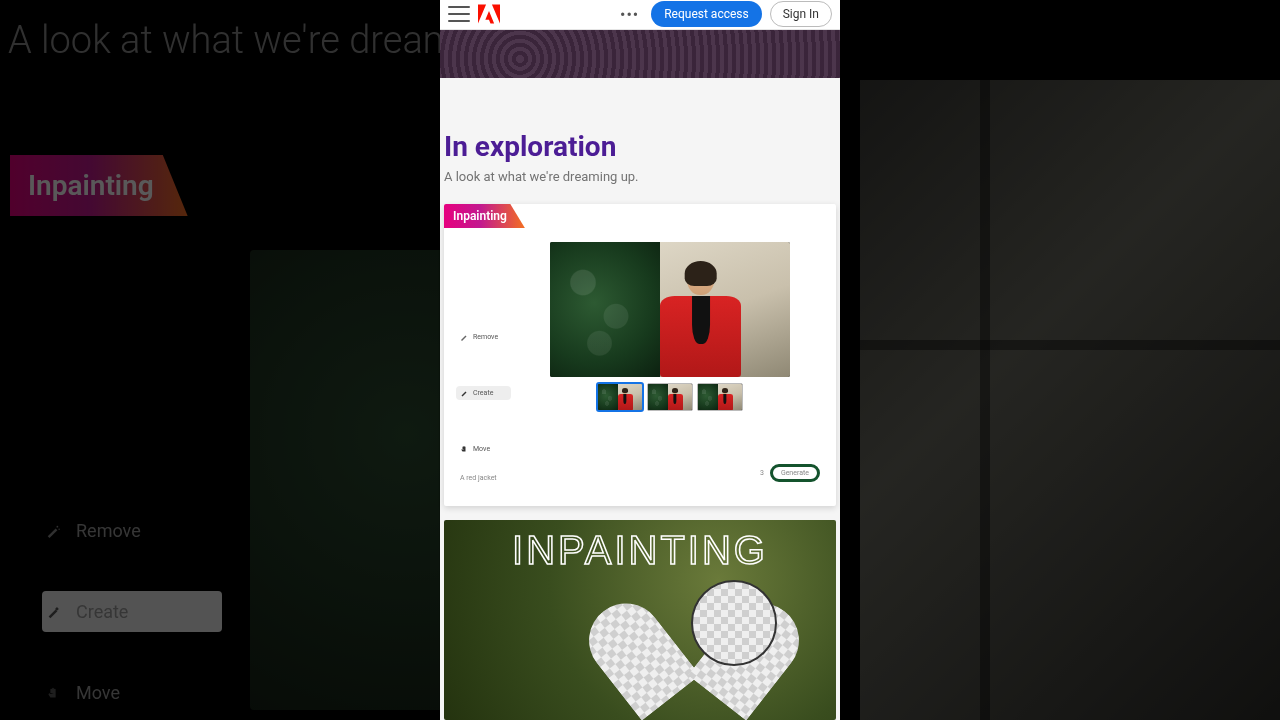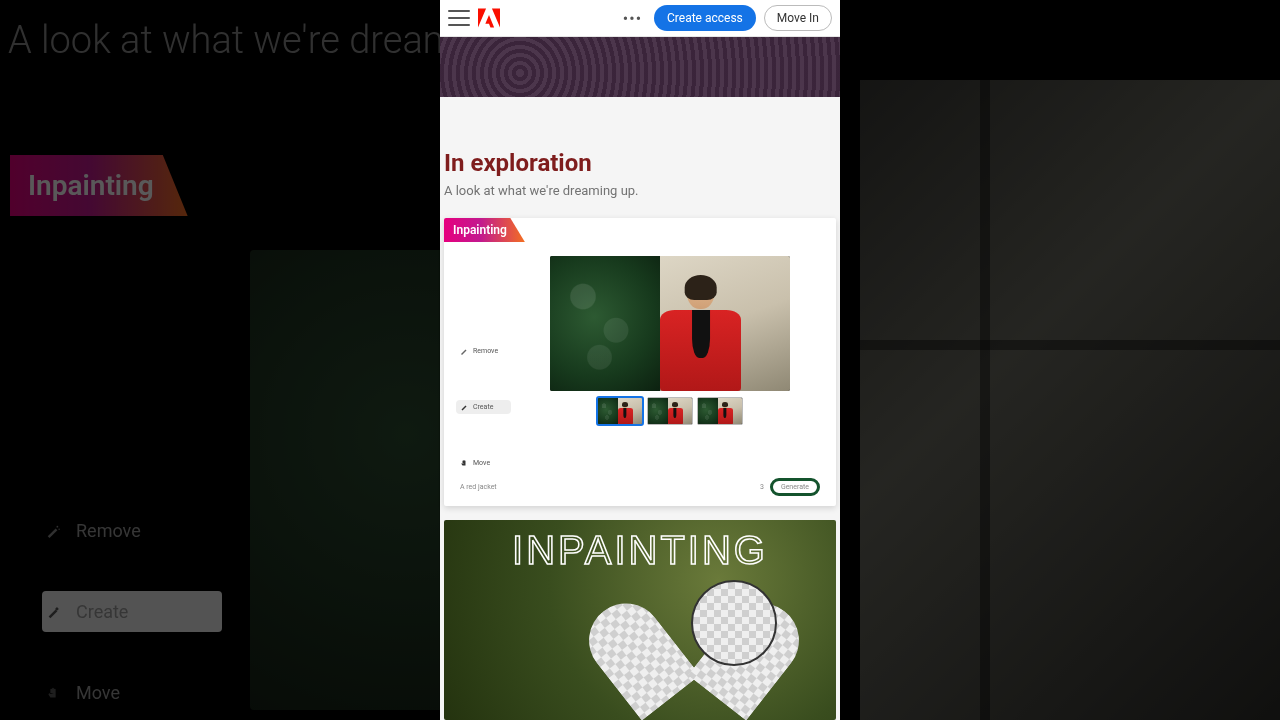--- a/index.html
+++ b/index.html
@@ -33,34 +33,34 @@
   .dots{font-size:16px;color:#555;letter-spacing:1px;cursor:pointer;padding:0 4px;}
   .btn{font-size:12px;border-radius:14px;padding:5px 12px;cursor:pointer;border:1px solid transparent;white-space:nowrap;}
   .btn.primary{background:#1473e6;color:#fff;}
   .btn.outline{background:#fff;color:#333;border-color:#bbb;}
   .hero-strip{height:65px;margin:0;background:
      linear-gradient(rgba(20,10,20,.45),rgba(20,10,20,.45)),
      repeating-radial-gradient(circle at 20% 60%,#7a5a7a 0 4px,#5a3a5a 4px 8px),
      linear-gradient(#6b4a6b,#3a2a3a);
      background-size:cover;}
   .content{padding:18px 4px 0 4px;}
-  .h2{font-size:24px;font-weight:700;color:#7f1d1d;margin:34px 0 6px 0;}
+  .h2{font-size:28px;font-weight:700;color:#4c1d95;margin:34px 0 6px 0;}
   .sub{font-size:13px;color:#737373;margin-bottom:20px;}
   
   .card{background:#fff;border-radius:2px;overflow:hidden;box-shadow:0 2px 6px rgba(0,0,0,.15);margin-bottom:14px;}
   .card-body{display:flex;gap:8px;padding:14px 16px 8px 12px;}
   .mini-tools{width:55px;display:flex;flex-direction:column;gap:2px;padding-top:48px;font-size:8px;}
   .mini-tools .tool-row{padding:3px 4px;gap:5px;font-size:7px;color:#555;}
   .mini-tools .ticon{width:8px;height:8px;}
   .main-img{flex:1;display:flex;flex-direction:column;align-items:center;}
   .photo{width:240px;height:135px;border-radius:2px;overflow:hidden;position:relative;background:#222;}
   .thumbs{display:flex;gap:4px;margin-top:6px;}
   .thumb{width:46px;height:28px;border:1px solid #bbb;border-radius:2px;overflow:hidden;position:relative;background:#222;}
   .thumb.sel{outline:2px solid #1473e6;outline-offset:-1px;}
-  .prompt-row{display:flex;align-items:center;justify-content:space-between;padding:0 16px 10px 16px;font-size:7px;color:#888;}
+  .prompt-row{display:flex;align-items:flex-end;justify-content:space-between;padding:0 16px 24px 16px;font-size:7px;color:#888;}
   .prompt-row .gen{border:3px solid #14532d;border-radius:10px;padding:2px 8px;cursor:pointer;}
   .prompt-row .count{font-size:7px;}
   
   .scene{position:absolute;inset:0;}
   .scene .windowpane{position:absolute;right:0;top:0;width:58%;height:100%;background:linear-gradient(160deg,#ded7c6 0%,#c9c0ac 50%,#8f8874 100%);}
   .scene .windowpane::before{content:"";position:absolute;inset:0;background:
     linear-gradient(#2b2b2b,#2b2b2b) left 38%/2px 100% no-repeat,
     linear-gradient(#2b2b2b,#2b2b2b) left 70%/2px 100% no-repeat,
     linear-gradient(#2b2b2b,#2b2b2b) top 40%/100% 2px no-repeat;}
   .scene .plant{position:absolute;left:0;top:0;width:46%;height:100%;background:radial-gradient(circle at 40% 45%,#2d5a32 0%,#173a1d 60%,#0c2110 100%);}
@@ -133,22 +133,22 @@
     <div class="hamburger">
         <span></span>
         <span></span>
         <span></span>
       </div>
     <svg class="adobe-logo" viewBox="0 0 30 26">
         <path fill="#FA0F00" d="M19 0h11v26zM0 0h11L0 26zM15 9l7 17h-5l-2-5h-5z"></path>
       </svg>
     <div class="spacer"></div>
     <div class="dots">•••</div>
-    <button class="btn primary">Create access</button>
-    <button class="btn outline">Move In</button>
+    <button class="btn primary">Request access</button>
+    <button class="btn outline">Sign In</button>
   </div>
 
   <div class="hero-strip"></div>
 
   <div class="content">
     <div class="h2">In exploration</div>
     <div class="sub">A look at what we're dreaming up.</div>
 
     <div class="card">
       <span class="tag small">Inpainting</span>

